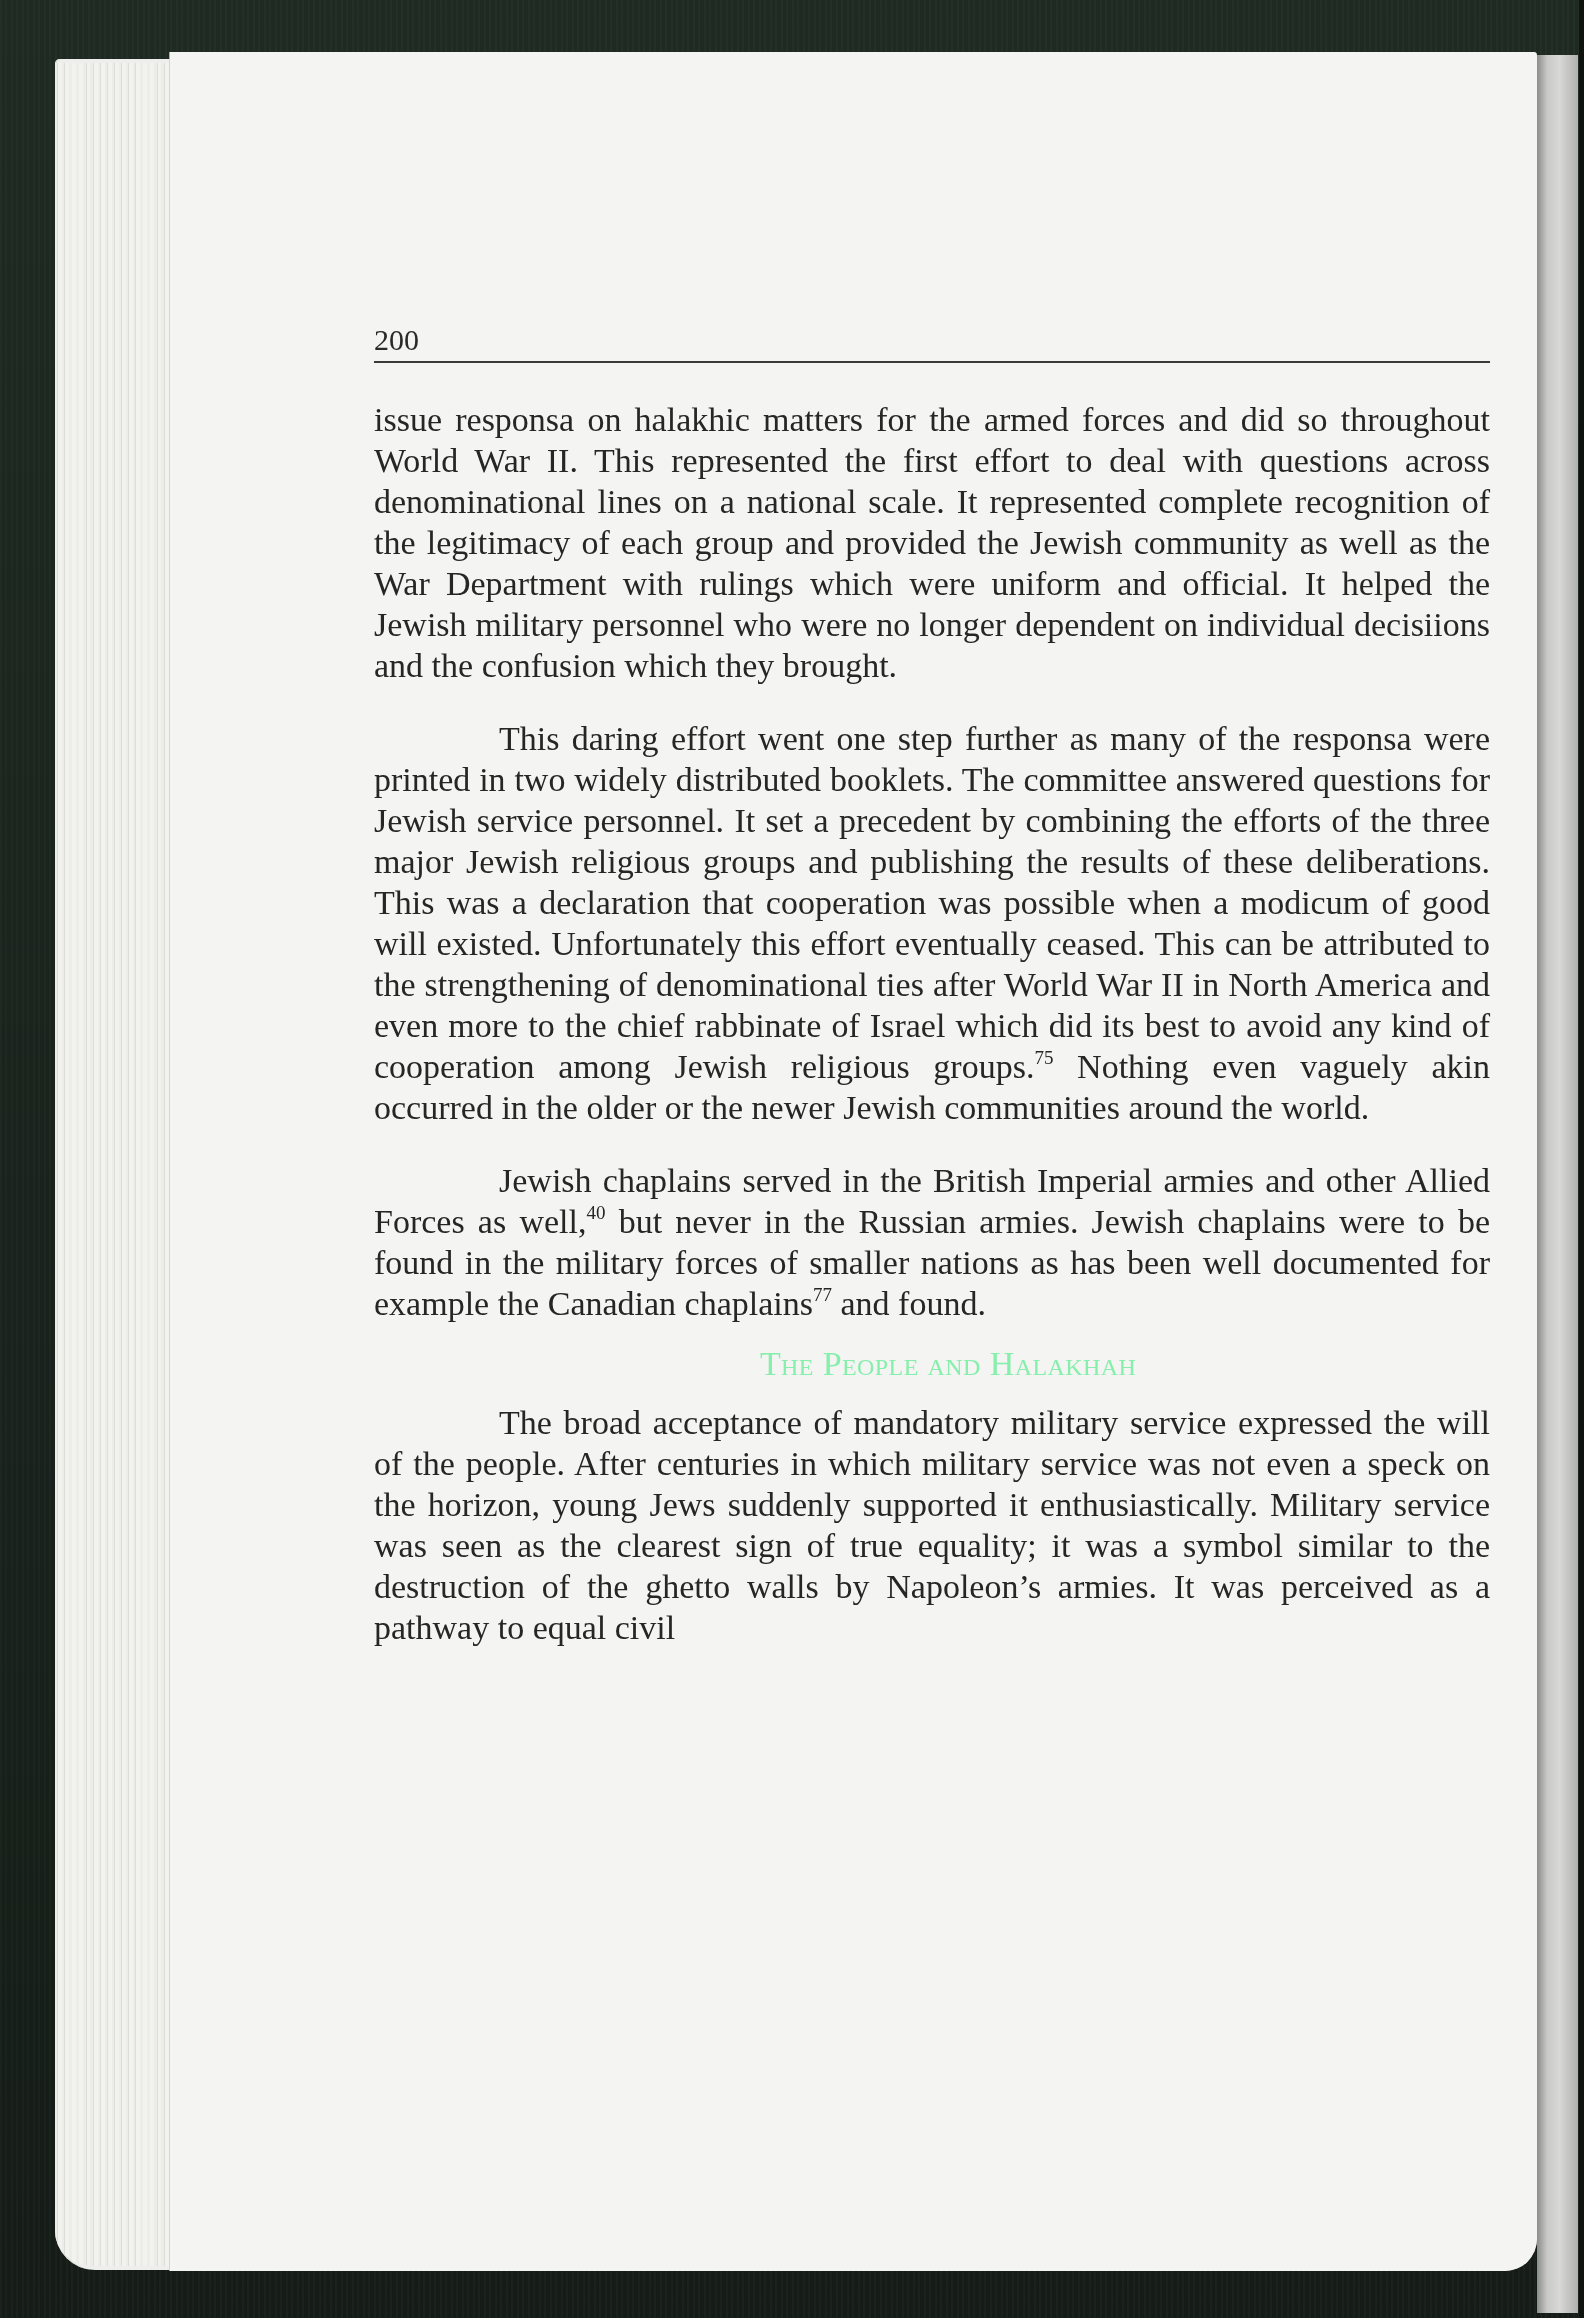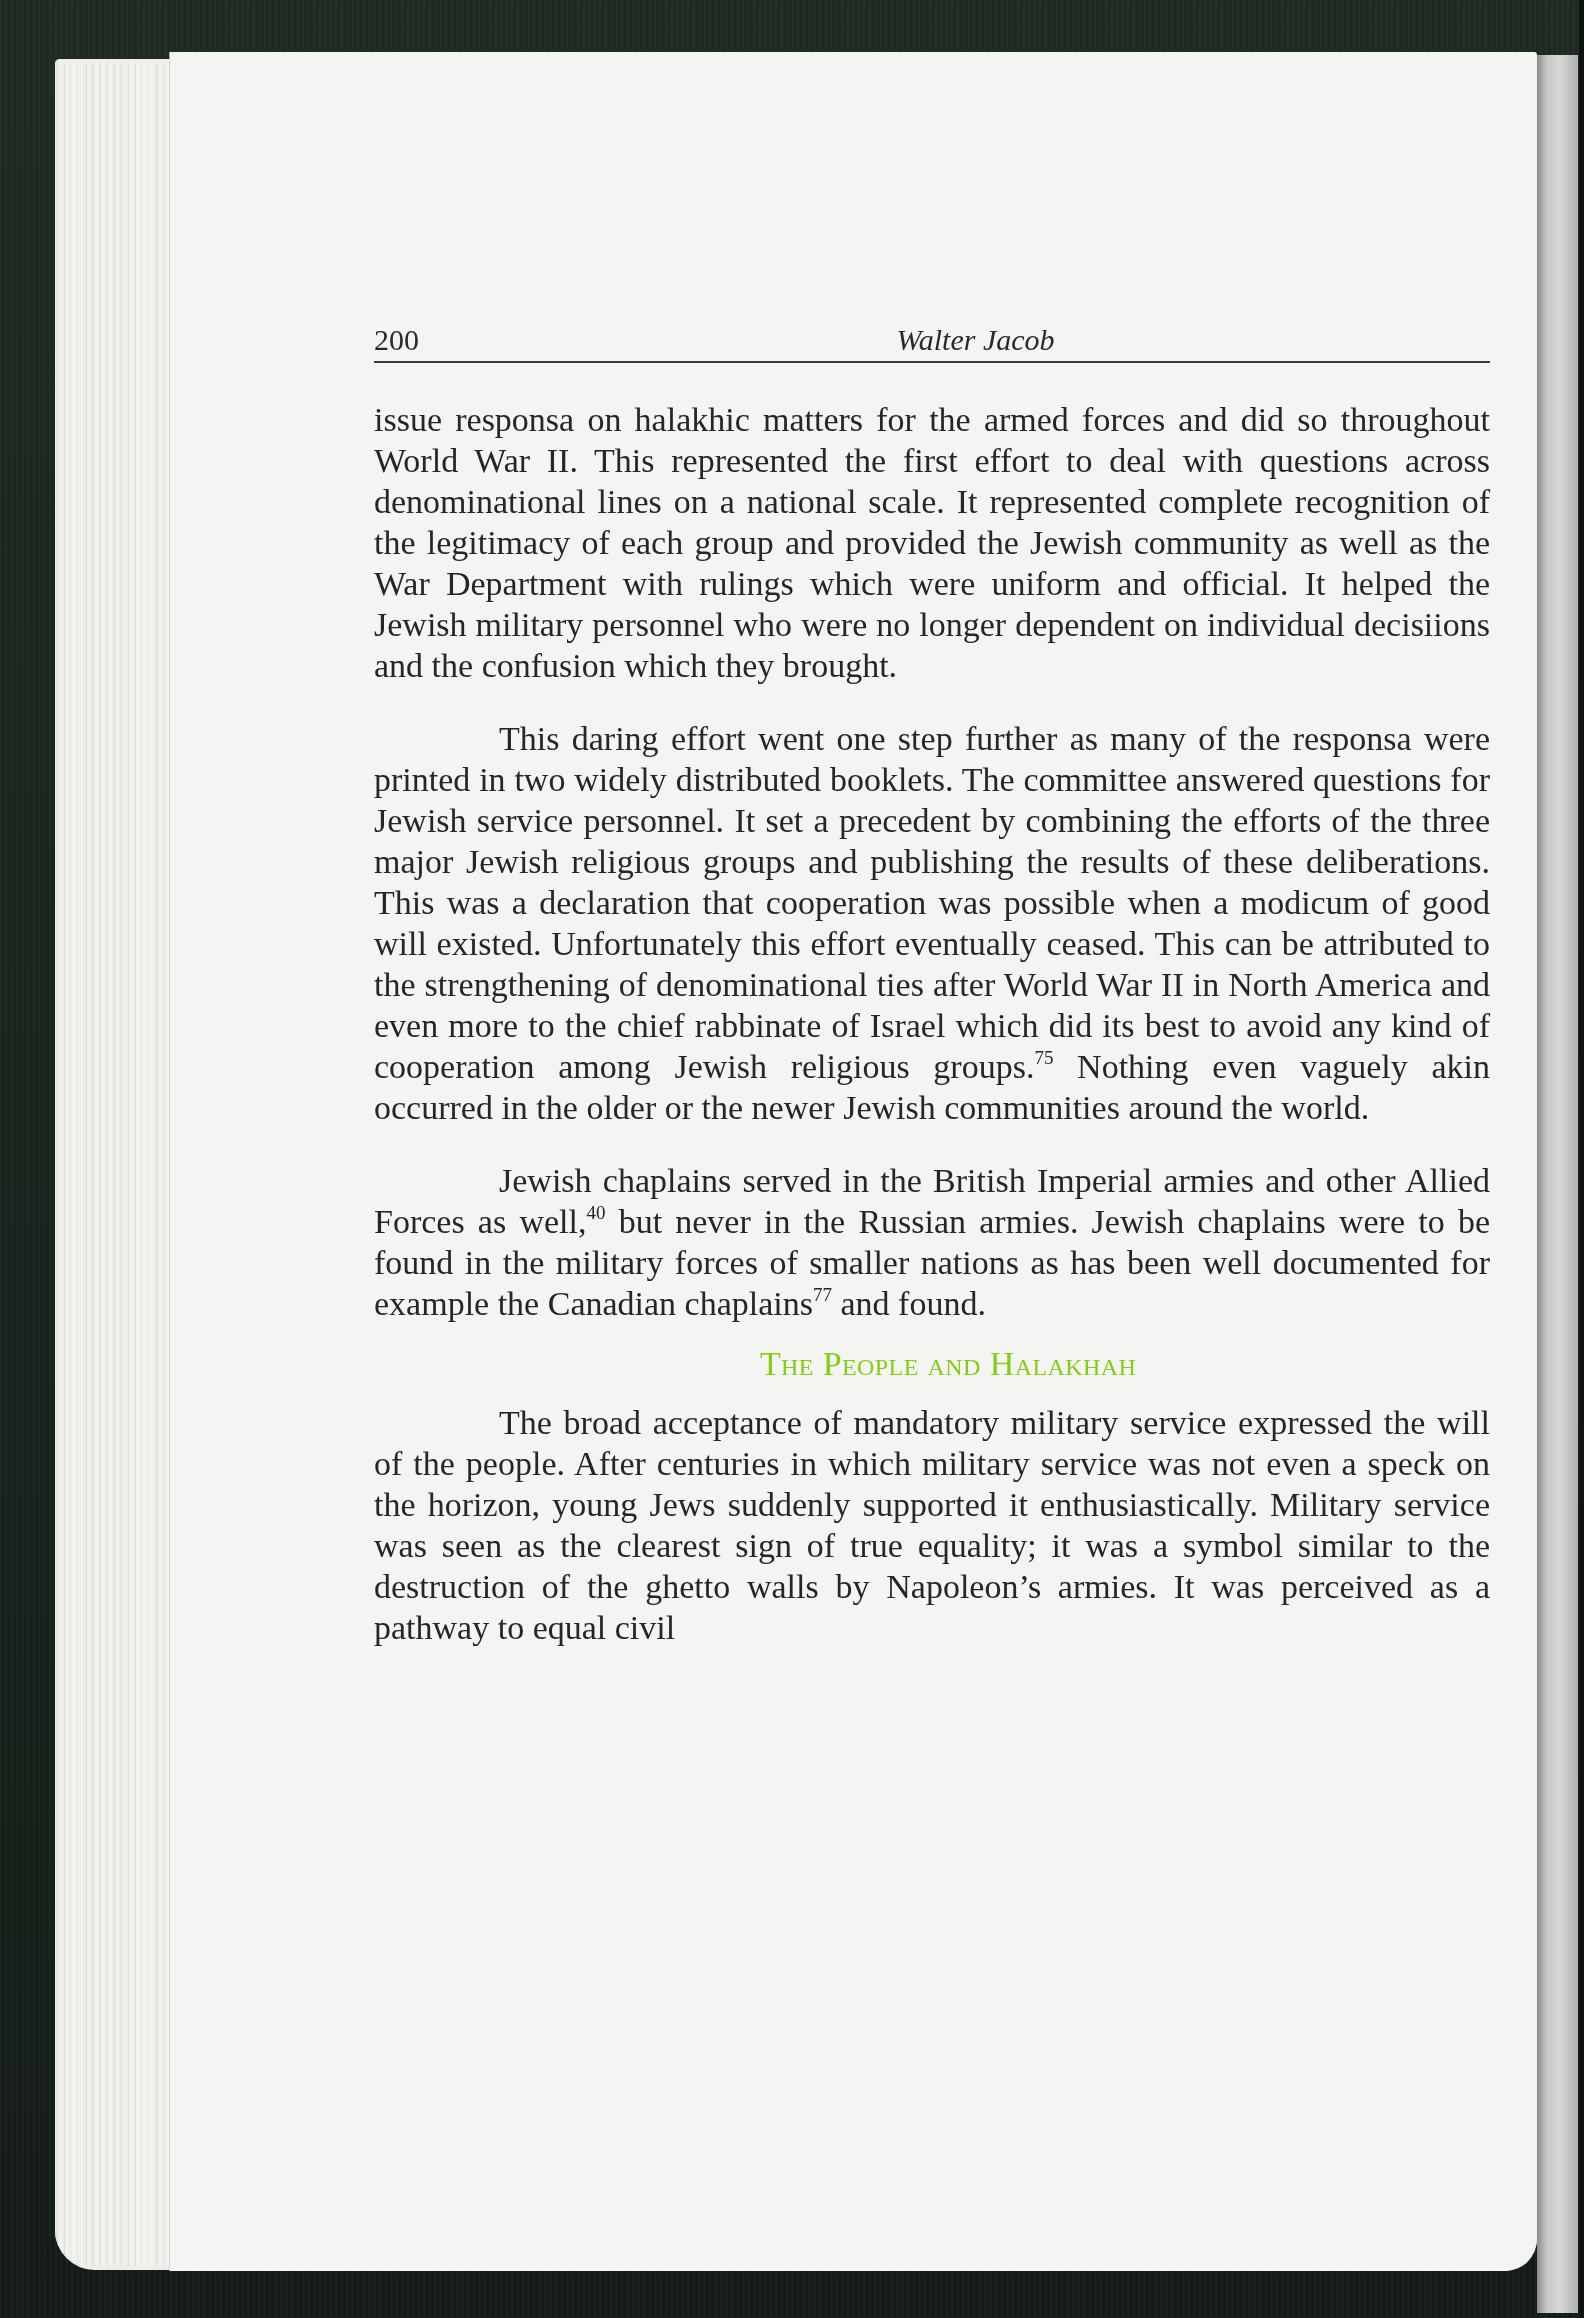--- a/index.html
+++ b/index.html
@@ -55,36 +55,35 @@
       color: #262626; text-align: justify;
     }
     .body-text p { margin: 0; }
     .body-text p.indent { text-indent: 125px; }
     .body-text p + p { margin-top: 32px; }
     .body-text p.after-heading { margin-top: 18px; }
     sup { font-size: 19px; line-height: 0; vertical-align: 14.3px; }
     .section-heading {
       text-align: center; margin: 19px 0 0 0;
       font-family: "Liberation Serif", serif; font-size: 34px; font-variant: small-caps;
-      letter-spacing: 0.4px; color: #84cc16; padding-left: 32px;
+      letter-spacing: 0.4px; color: #86efac; padding-left: 32px;
     }
   </style>
 </head>
 <body>
 
 <div class="page-stack"></div>
 <div class="page-edges"></div>
 <div class="spine"></div>
 <div class="spine-dark"></div>
 
 <div class="page"></div>
 
 <div class="running-head">
   <span class="page-number">200</span>
-  <div class="running-title">Walter Jacob</div>
 </div>
 <div class="head-rule"></div>
 
 <div class="body-text">
   <p><span>issue responsa on halakhic matters for the armed forces and did so throughout World War II.  This represented the first effort to deal with questions across denominational lines on a national scale.  It represented complete recognition of the legitimacy of each group and provided the Jewish community as well as the War Department with rulings which were uniform and official. It helped the Jewish military personnel who were no longer dependent on individual decisiions and the confusion which they brought.</span></p>
 
   <p class="indent"><span>This daring effort went one step further as many of the responsa were printed in two widely distributed booklets. The committee answered questions for Jewish service personnel. It set a precedent by combining the efforts of the three major Jewish religious groups and publishing the results of these deliberations. This was a declaration that cooperation was possible when a modicum of good will existed. Unfortunately this effort eventually ceased.  This can be attributed to the strengthening of denominational ties after World War II in North America and even more to the chief rabbinate of Israel which did its best to avoid any kind of cooperation among Jewish religious groups.</span><sup>75</sup><span>  Nothing even vaguely akin occurred in the older or the newer Jewish communities around the world.</span></p>
 
   <p class="indent"><span>Jewish  chaplains served in the British Imperial armies and other Allied Forces as well,</span><sup>40</sup><span> but never in the Russian  armies. Jewish  chaplains were to be found in the military forces of smaller nations as has been well documented for example the Canadian chaplains</span><sup>77</sup><span> and found.</span></p>
 

